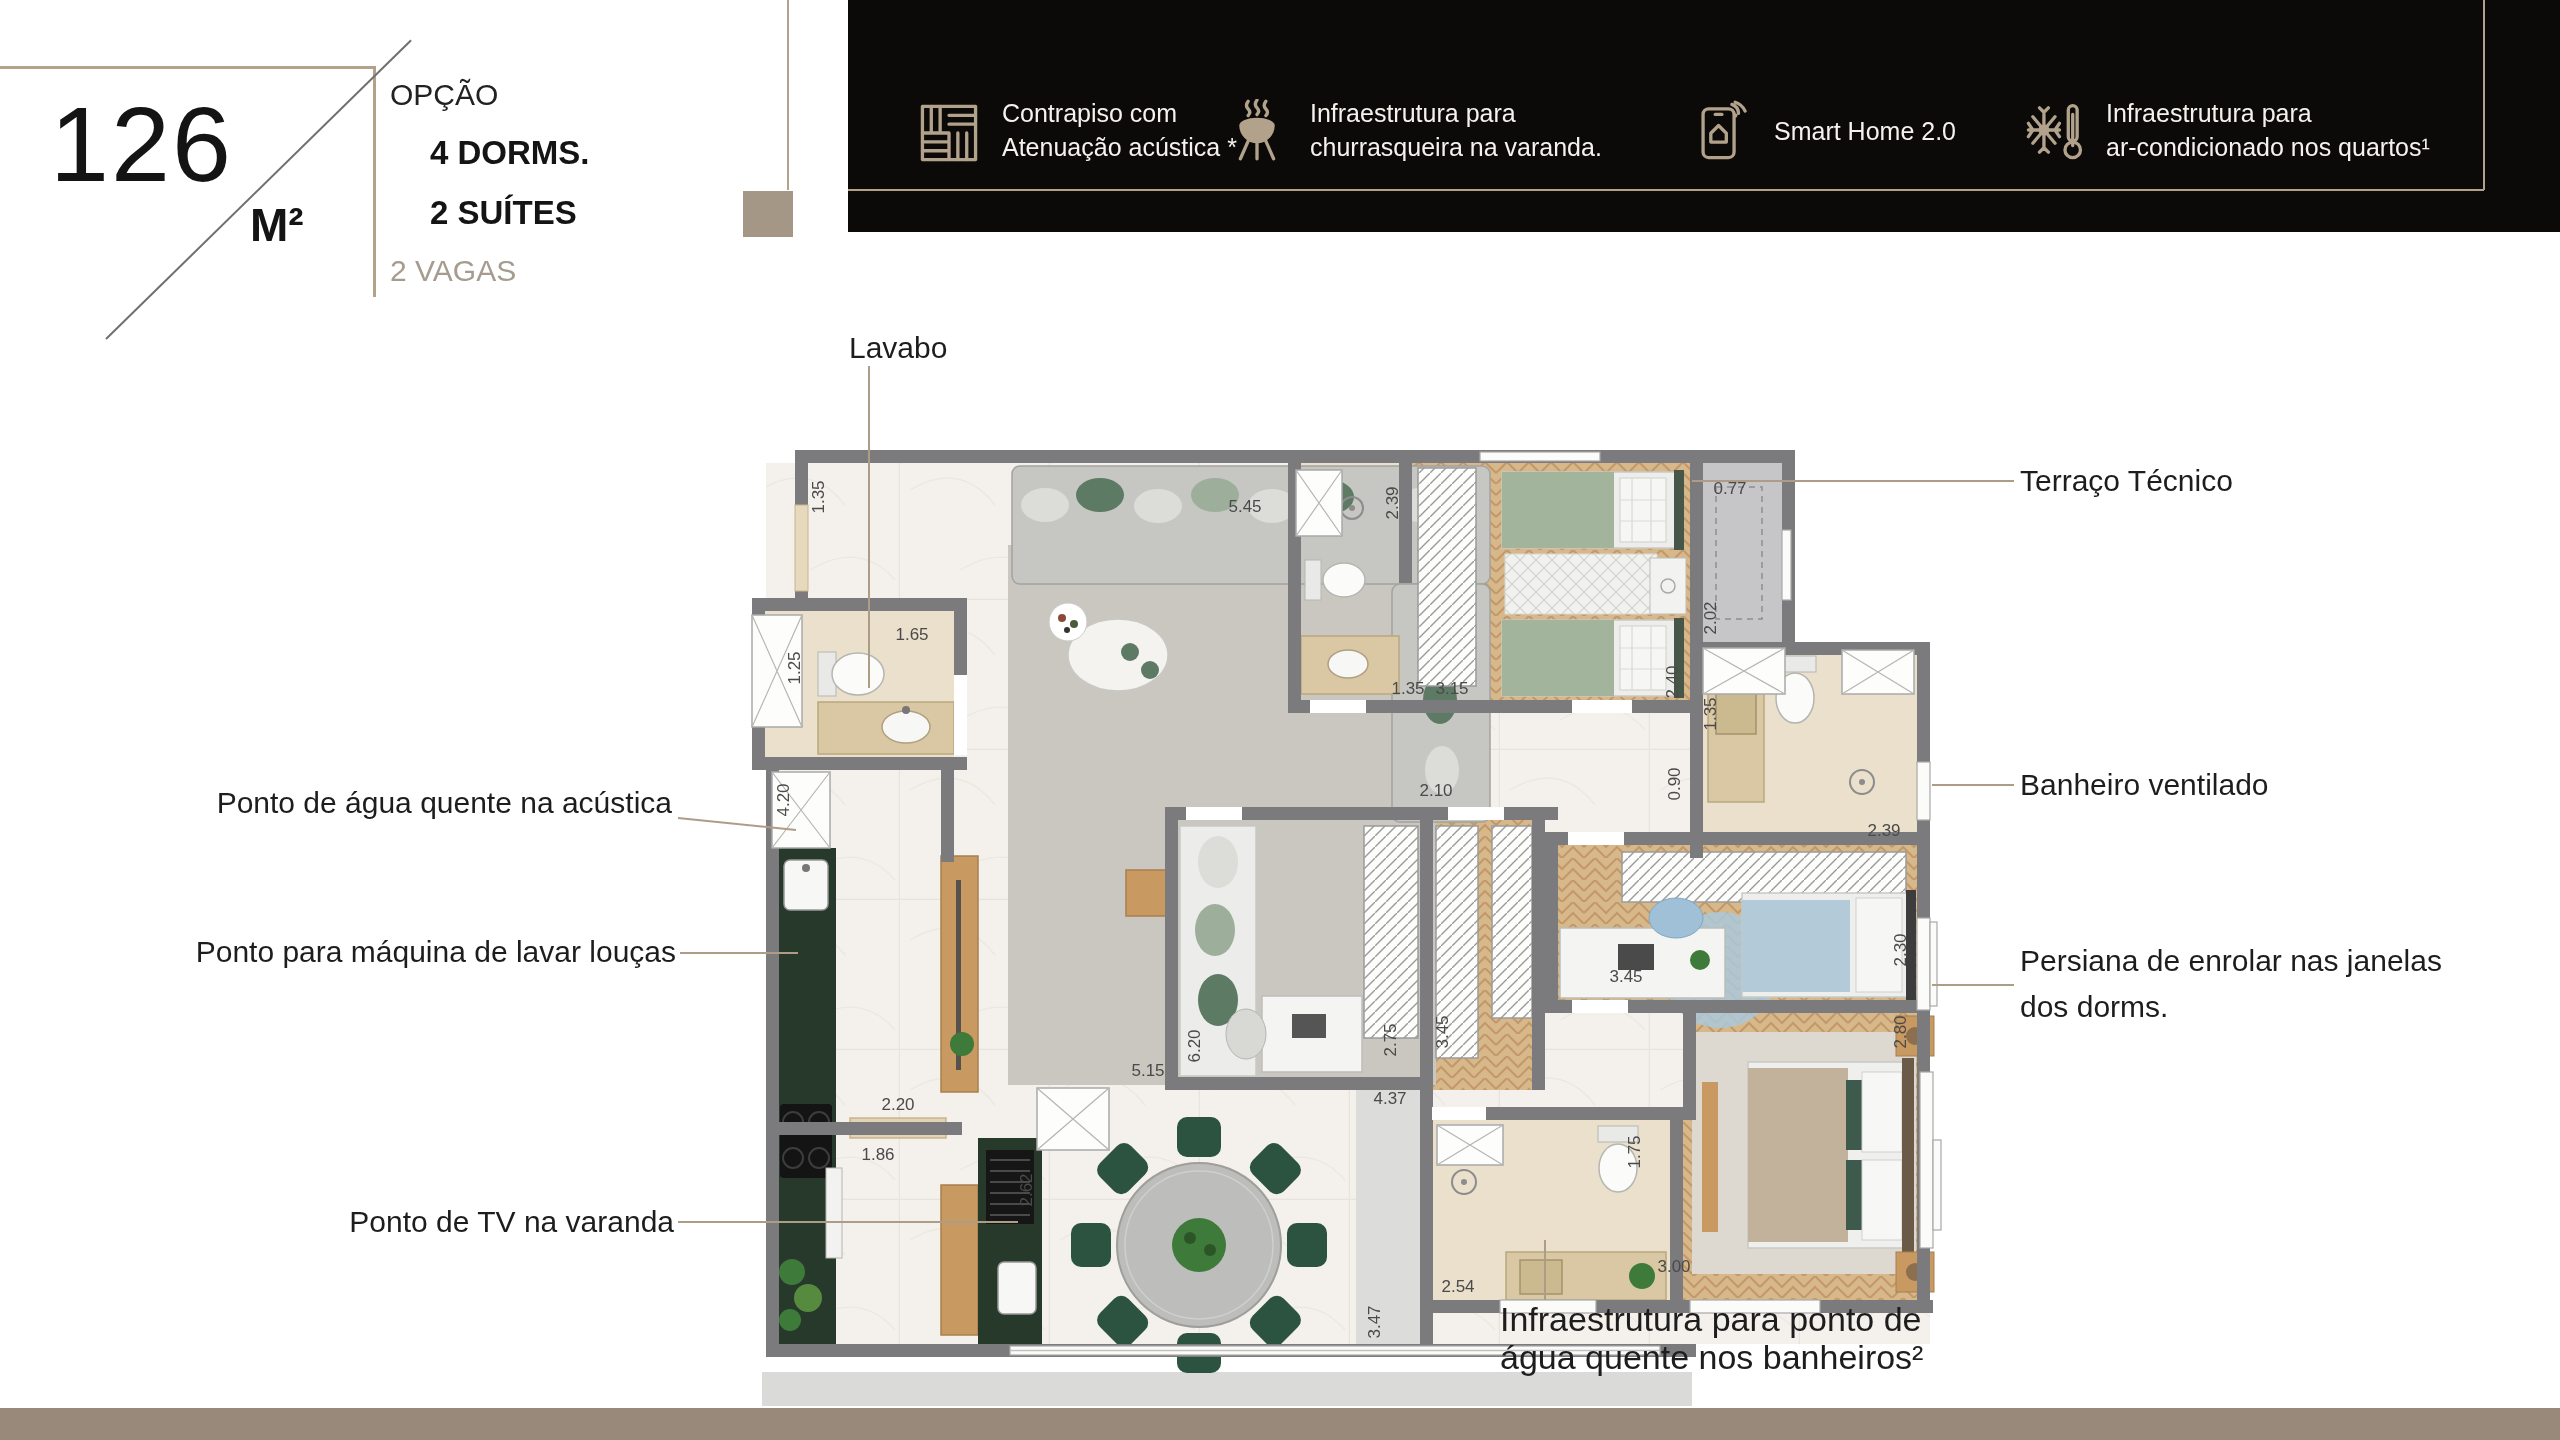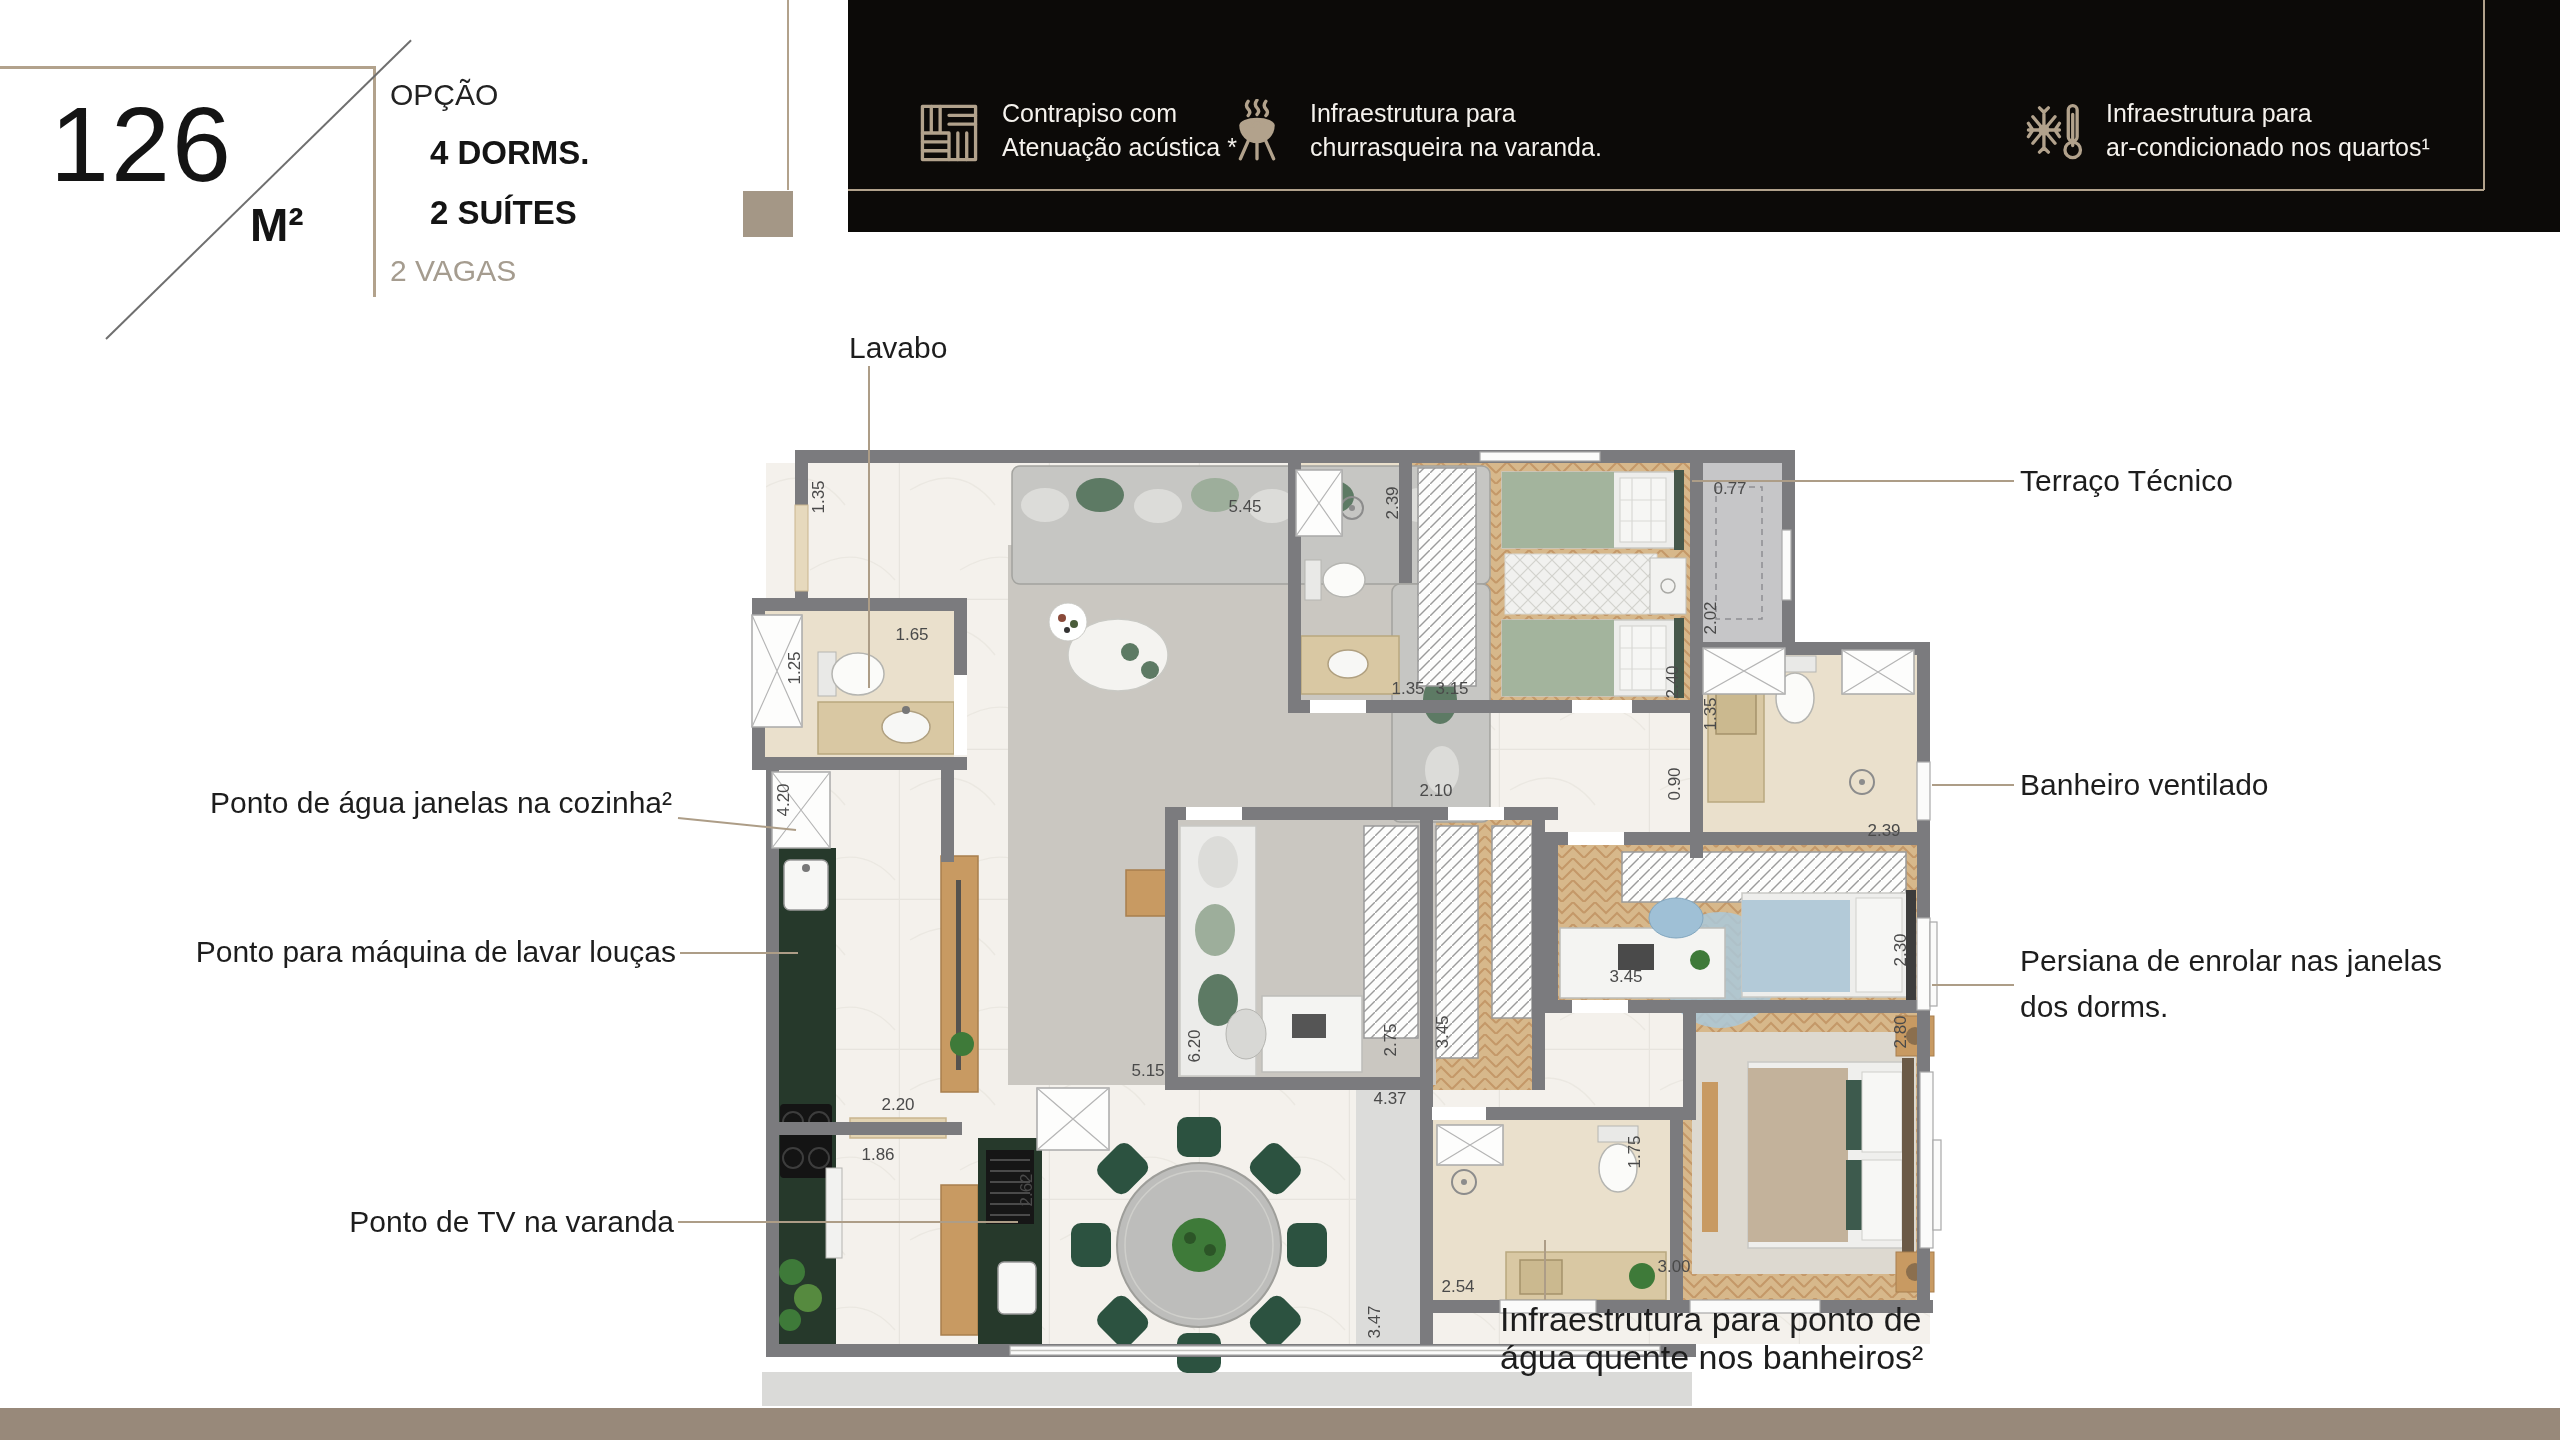--- a/index.html
+++ b/index.html
@@ -454,20 +454,33 @@
       <path class="icon-fill" d="M12 24 a16 7 0 0 1 32 0 a16 16 0 0 1 -32 0 z"></path>
       <path class="icon-stroke" d="M18 23 q2-3 4 0 q2 3 4 0 q2-3 4 0 q2 3 4 0" stroke="#0c0a08" stroke-width="2"></path>
       <path class="icon-stroke" d="M20 38 L13 54 M36 38 L43 54 M28 40 V54"></path>
     </svg>
     <div class="ftext" style="margin-left:22px;">
       <div>Infraestrutura para</div>
       <div>churrasqueira na varanda.</div>
     </div>
   </div>
 
+  <div class="feature" style="left:1692px;top:100px;">
+    <svg class="ficon" width="62" height="62" viewBox="0 0 56 56">
+      <rect class="icon-stroke" x="10" y="8" width="28" height="44" rx="5"></rect>
+      <path class="icon-stroke" d="M21 13 h6"></path>
+      <path class="icon-stroke" d="M17 30 L24 23 L31 30 V38 H17 Z"></path>
+      <path class="icon-stroke" d="M42 12 a9 9 0 0 0 -6 -8 M48 10 a15 15 0 0 0 -9 -8"></path>
+      <circle class="icon-fill" cx="39" cy="14" r="2"></circle>
+    </svg>
+    <div class="ftext" style="margin-left:20px;">
+      <div>Smart Home 2.0</div>
+      <div></div>
+    </div>
+  </div>
 
   <div class="feature" style="left:2024px;top:96px;">
     <svg class="ficon" width="62" height="62" viewBox="0 0 56 56">
       <path class="icon-stroke" d="M18 12 V44 M4 28 H32 M8 16 L28 40 M28 16 L8 40 M14 8 L18 12 L22 8 M14 48 L18 44 L22 48 M4 22 L8 28 L4 34 M32 22 L28 28 L32 34" stroke-width="2.4"></path>
       <circle class="icon-fill" cx="18" cy="28" r="5"></circle>
       <rect class="icon-stroke" x="40" y="6" width="8" height="32" rx="4"></rect>
       <circle class="icon-stroke" cx="44" cy="46" r="7"></circle>
       <path class="icon-stroke" d="M44 14 V42" stroke-width="2"></path>
     </svg>
     <div class="ftext" style="margin-left:20px;">
@@ -476,21 +489,21 @@
     </div>
   </div>
 
   <div class="callout vcenter" id="co-lavabo">Lavabo</div>
   <div class="callout vcenter" id="co-terraco">Terraço Técnico</div>
   <div class="callout vcenter" id="co-banheiro">Banheiro ventilado</div>
   <div class="callout" id="co-persiana">
     <div>Persiana de enrolar nas janelas</div>
     <div>dos dorms.</div>
   </div>
-  <div class="callout vcenter" id="co-agua-cozinha">Ponto de água janelas na cozinha²</div>
+  <div class="callout vcenter" id="co-agua-cozinha">Ponto de água quente na acústica</div>
   <div class="callout vcenter" id="co-maquina">Ponto para máquina de lavar louças</div>
   <div class="callout vcenter" id="co-tv">Ponto de TV na varanda</div>
   <div class="callout" id="co-agua-banheiros">
     <div>Infraestrutura para ponto de</div>
     <div>água quente nos banheiros²</div>
   </div>
 
   <div class="abs" id="bottom-bar"></div>
 </div>
 

